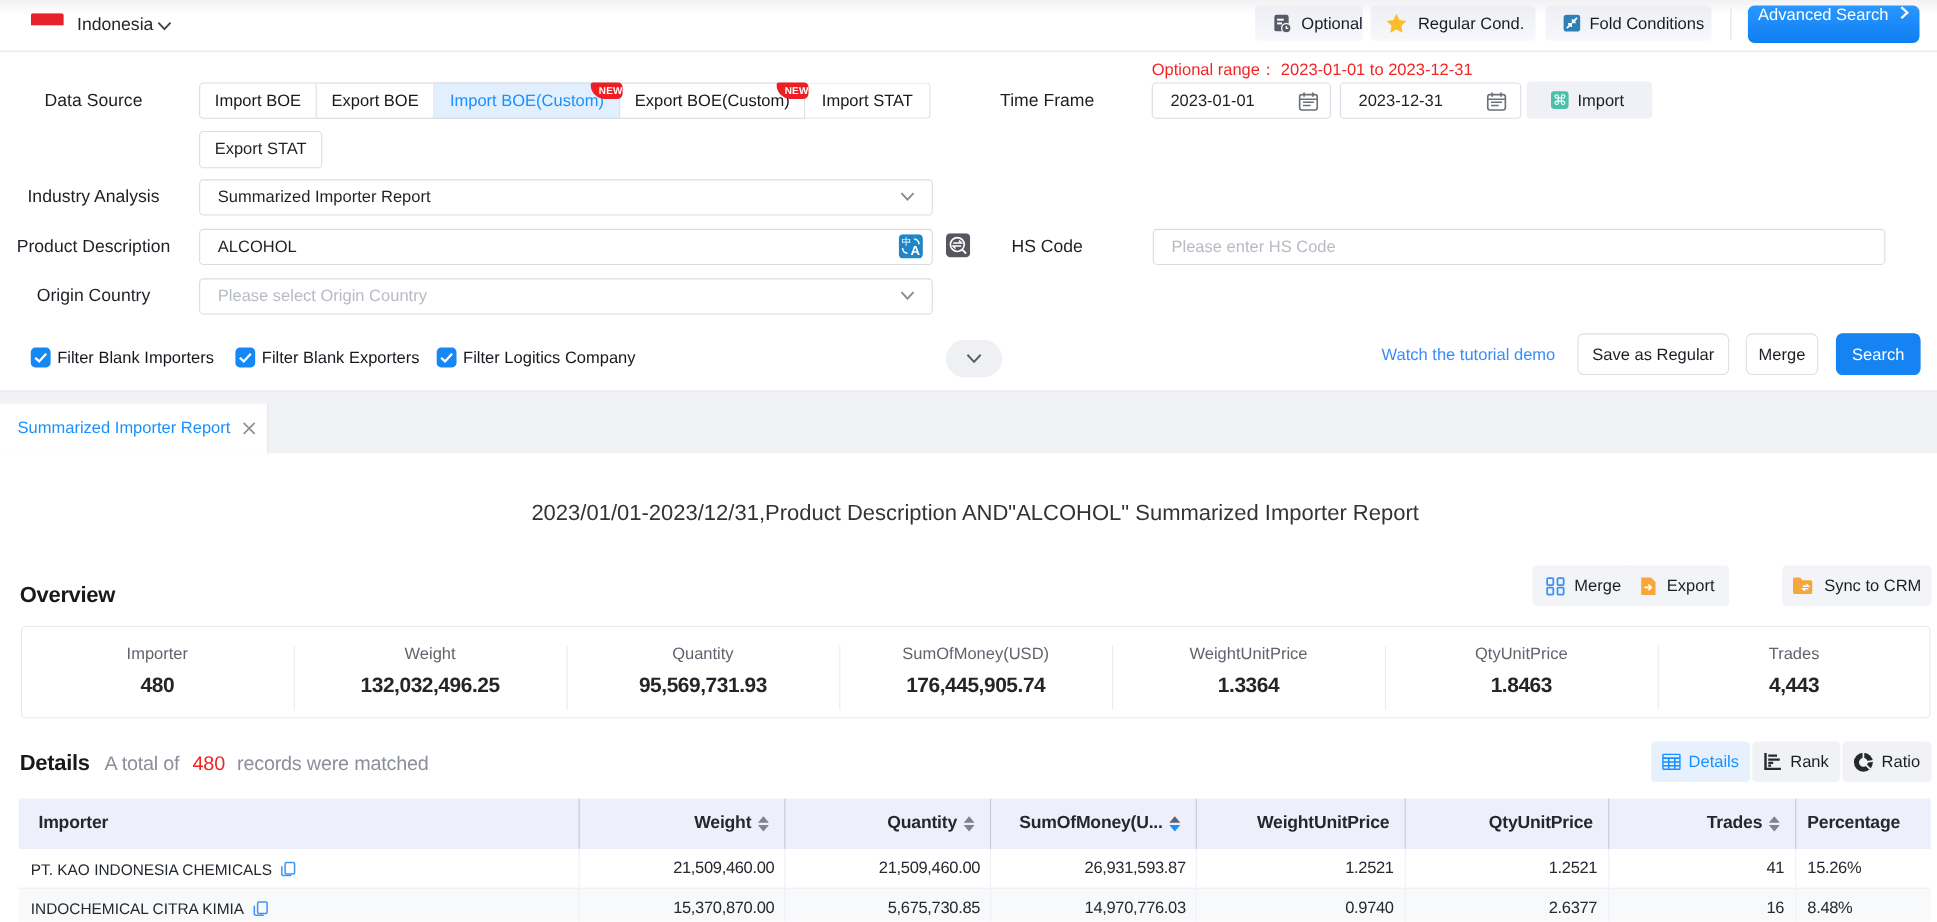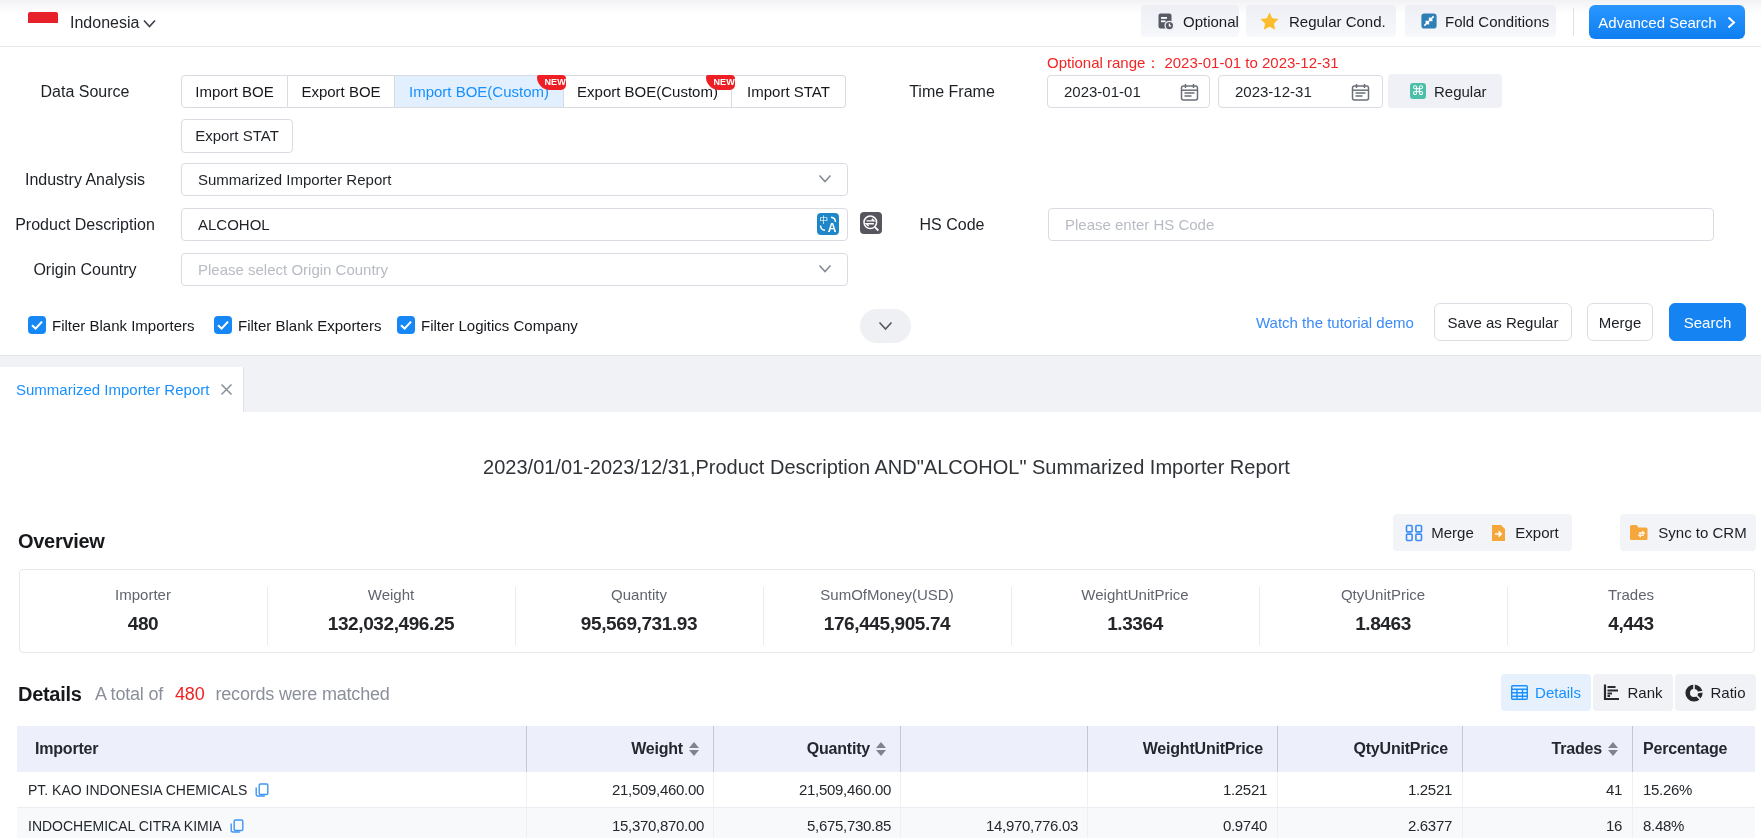--- a/index.html
+++ b/index.html
@@ -6,21 +6,21 @@
 html,body{width:1761px;height:838px;overflow:hidden;background:#fff;
 font-family:"Liberation Sans", sans-serif;}
 .ab{position:absolute;white-space:nowrap}
 .page{position:relative;width:1761px;height:838px;background:#fff;overflow:hidden}
 
 .topbar{left:0;top:0;width:1761px;height:47px;background:linear-gradient(180deg,#f2f2f5 0%,#ffffff 30%);border-bottom:1px solid #e5e6ea}
 .flag{left:28px;top:12px;width:30px;height:22px;border-radius:2px;overflow:hidden;}
 .flag .r{position:absolute;left:0;top:0;width:30px;height:11px;background:#e62129}
 .cname{left:70px;top:14px;font-size:16px;color:#23262b}
 .gbtn{height:32px;top:5px;border-radius:4px;background:linear-gradient(180deg,#edeff5,#f7f8fb);display:flex;align-items:center;font-size:15px;color:#191c22}
-.adv{left:1589px;top:5px;width:156px;height:34px;border-radius:6px;background:linear-gradient(180deg,#2a97ff,#0e7ef1);color:#fff;font-size:15px;display:flex;align-items:center;justify-content:center}
+.adv{left:1589px;top:5px;width:156px;height:34px;border-radius:6px;background:linear-gradient(180deg,#2a97ff,#0e7ef1);color:#fff;font-size:15px;display:flex;align-items:flex-start;justify-content:center}
 .vsep{left:1573px;top:8px;width:1px;height:28px;background:#e0e1e5}
 
 .flabel{font-size:16px;color:#1d2025;text-align:center;height:33px;line-height:33px}
 .dsgroup{left:181px;top:75px;height:33px;display:flex}
 .dsb{height:33px;line-height:31px;font-size:15px;color:#16181c;background:#fff;border:1px solid #d8dbe1;border-left:none;padding:0;text-align:center}
 .dsb.first{border-left:1px solid #d8dbe1;border-radius:4px 0 0 4px}
 .dsb.last{border-radius:0 4px 4px 0}
 .dsb.sel{background:#e1effe;color:#1890ff}
 .newb{width:29px;height:15px;background:#ee1f24;border-radius:2px 4px 5px 13px;color:#fff;font-size:9px;font-weight:bold;text-align:right;line-height:15px;letter-spacing:.2px}
 .inp{height:33px;border:1px solid #d9dce3;border-radius:4px;background:#fff;font-size:15px;color:#1f2328;line-height:31px}
@@ -153,21 +153,21 @@
     </svg>
 <div class="ab inp" style="left:1218px;top:75px;width:165px;padding-left:16px">2023-12-31</div>
 <svg class="ab" style="left:1351px;top:83px" width="19" height="19" viewBox="0 0 19 19">
       <rect x="1.5" y="3" width="16" height="14" rx="2" fill="none" stroke="#6a6f78" stroke-width="1.5"></rect>
       <path d="M1.5 7.2 h16" stroke="#6a6f78" stroke-width="1.5"></path>
       <path d="M5.5 1 v4 M13.5 1 v4" stroke="#6a6f78" stroke-width="1.5"></path>
       <path d="M4.5 10 h10 M4.5 13 h7" stroke="#6a6f78" stroke-width="1.4"></path>
     </svg>
 <div class="ab" style="left:1388px;top:74px;width:114px;height:34px;border-radius:4px;background:#eff1f6;display:flex;align-items:center">
 <div style="margin-left:22px;width:16px;height:16px;border-radius:3px;background:#4cbfa8;color:#fff;font-size:13px;line-height:16px;text-align:center">⌘</div>
-<span style="margin-left:8px;font-size:15px;color:#1b1e24">Regular</span>
+<span style="margin-left:8px;font-size:15px;color:#1b1e24">Import</span>
     </div>
 
 <div class="ab flabel" style="left:867px;top:208px;width:170px">HS Code</div>
 <div class="ab inp ph" style="left:1048px;top:208px;width:666px;padding-left:16px">Please enter HS Code</div>
 
 <div class="ab cbx" style="left:28px"><svg width="18" height="18" viewBox="0 0 18 18">
         <path d="M4 9.2 L7.6 12.6 L14 5.6" fill="none" stroke="#fff" stroke-width="2.1"></path>
       </svg></div>
 <div class="ab cbl" style="left:52px">Filter Blank Importers</div>
 <div class="ab cbx" style="left:214px"><svg width="18" height="18" viewBox="0 0 18 18">
@@ -298,20 +298,24 @@
 <div class="ab" style="left:17px;top:726px;width:1738px;height:46px;background:#edf0fa">
 <div class="th" style="left:18px">Importer</div>
 <div class="th" style="left:510px;width:186px;justify-content:flex-end;padding-right:14px">Weight<span class="sorti">
           <i class="caret cu"></i>
           <i class="caret cd"></i>
         </span></div>
 <div class="th" style="left:696px;width:187px;justify-content:flex-end;padding-right:14px">Quantity<span class="sorti">
           <i class="caret cu"></i>
           <i class="caret cd"></i>
         </span></div>
+<div class="th" style="left:883px;width:187px;justify-content:flex-end;padding-right:14px">SumOfMoney(U...<span class="sorti">
+          <i class="caret cu" style="border-bottom-color:#5f636d"></i>
+          <i class="caret cd" style="border-top-color:#1890ff"></i>
+        </span></div>
 <div class="th" style="left:1070px;width:190px;justify-content:flex-end;padding-right:14px">WeightUnitPrice</div>
 <div class="th" style="left:1260px;width:185px;justify-content:flex-end;padding-right:14px">QtyUnitPrice</div>
 <div class="th" style="left:1445px;width:170px;justify-content:flex-end;padding-right:14px">Trades<span class="sorti">
           <i class="caret cu"></i>
           <i class="caret cd"></i>
         </span></div>
 <div class="th" style="left:1626px">Percentage</div>
 <div class="hsep" style="left:509px"></div>
       <div class="hsep" style="left:696px"></div>
       <div class="hsep" style="left:883px"></div>
@@ -323,20 +327,21 @@
 
 <div class="ab" style="left:17px;top:772px;width:1738px;height:36px;background:#fff;border-bottom:1px solid #ebedf2">
 <div class="td" style="left:11px;font-size:14px;letter-spacing:0">PT. KAO INDONESIA CHEMICALS<svg class="copyi" width="14" height="14" viewBox="0 0 14 14">
           <g fill="none" stroke="#3f95f5" stroke-width="1.4">
             <rect x="4.2" y="1" width="8.6" height="10.5" rx="1.2"></rect>
             <path d="M9.8 13 H2.6 a1.4 1.4 0 0 1 -1.4 -1.4 V4.4"></path>
           </g>
         </svg></div>
 <div class="td tdr" style="left:510px;width:177px">21,509,460.00</div>
 <div class="td tdr" style="left:696px;width:178px">21,509,460.00</div>
+<div class="td tdr" style="left:883px;width:178px">26,931,593.87</div>
 <div class="td tdr" style="left:1070px;width:180px">1.2521</div>
 <div class="td tdr" style="left:1260px;width:175px">1.2521</div>
 <div class="td tdr" style="left:1445px;width:160px">41</div>
 <div class="td" style="left:1626px">15.26%</div>
 <div class="bsep" style="left:509px"></div>
       <div class="bsep" style="left:696px"></div>
       <div class="bsep" style="left:883px"></div>
       <div class="bsep" style="left:1070px"></div>
       <div class="bsep" style="left:1260px"></div>
       <div class="bsep" style="left:1445px"></div>

